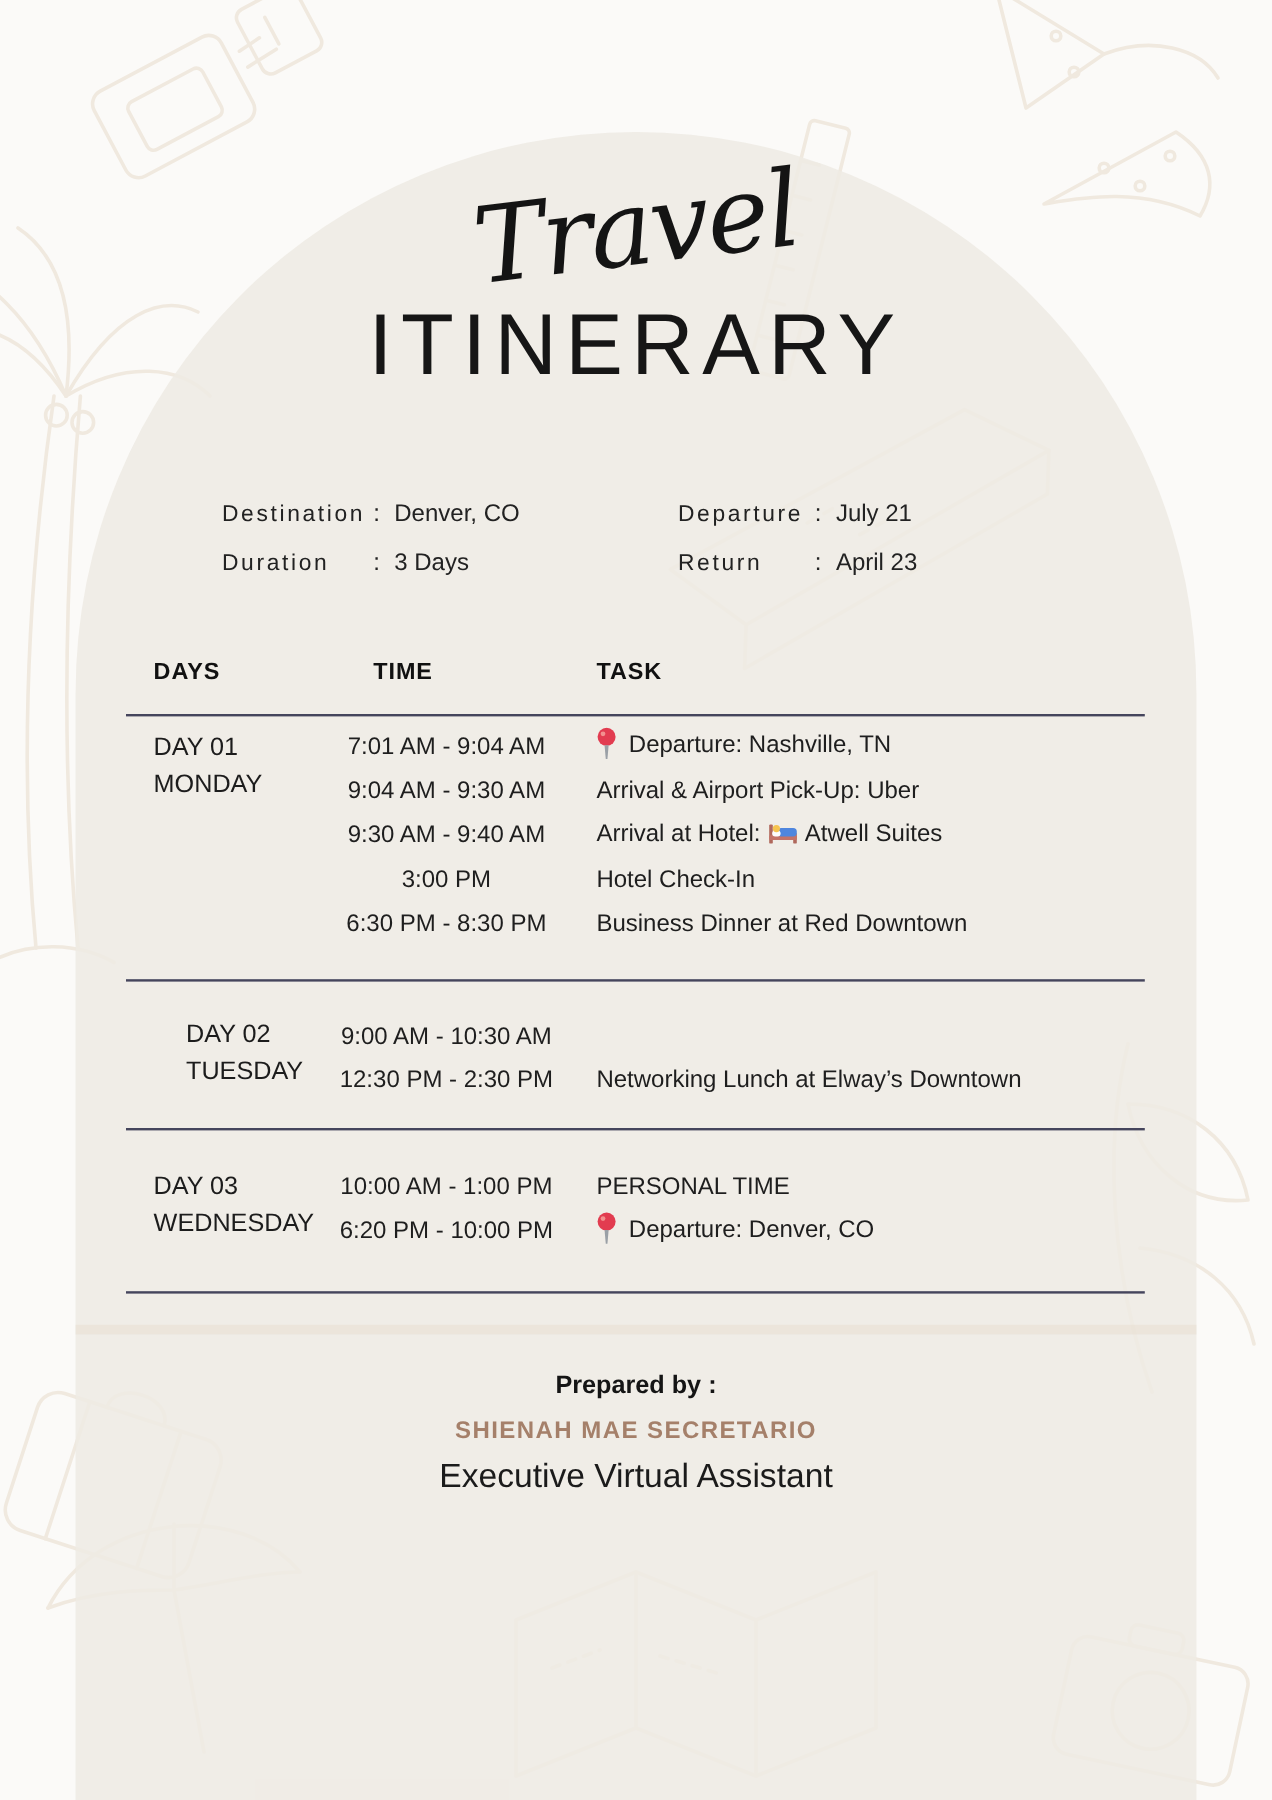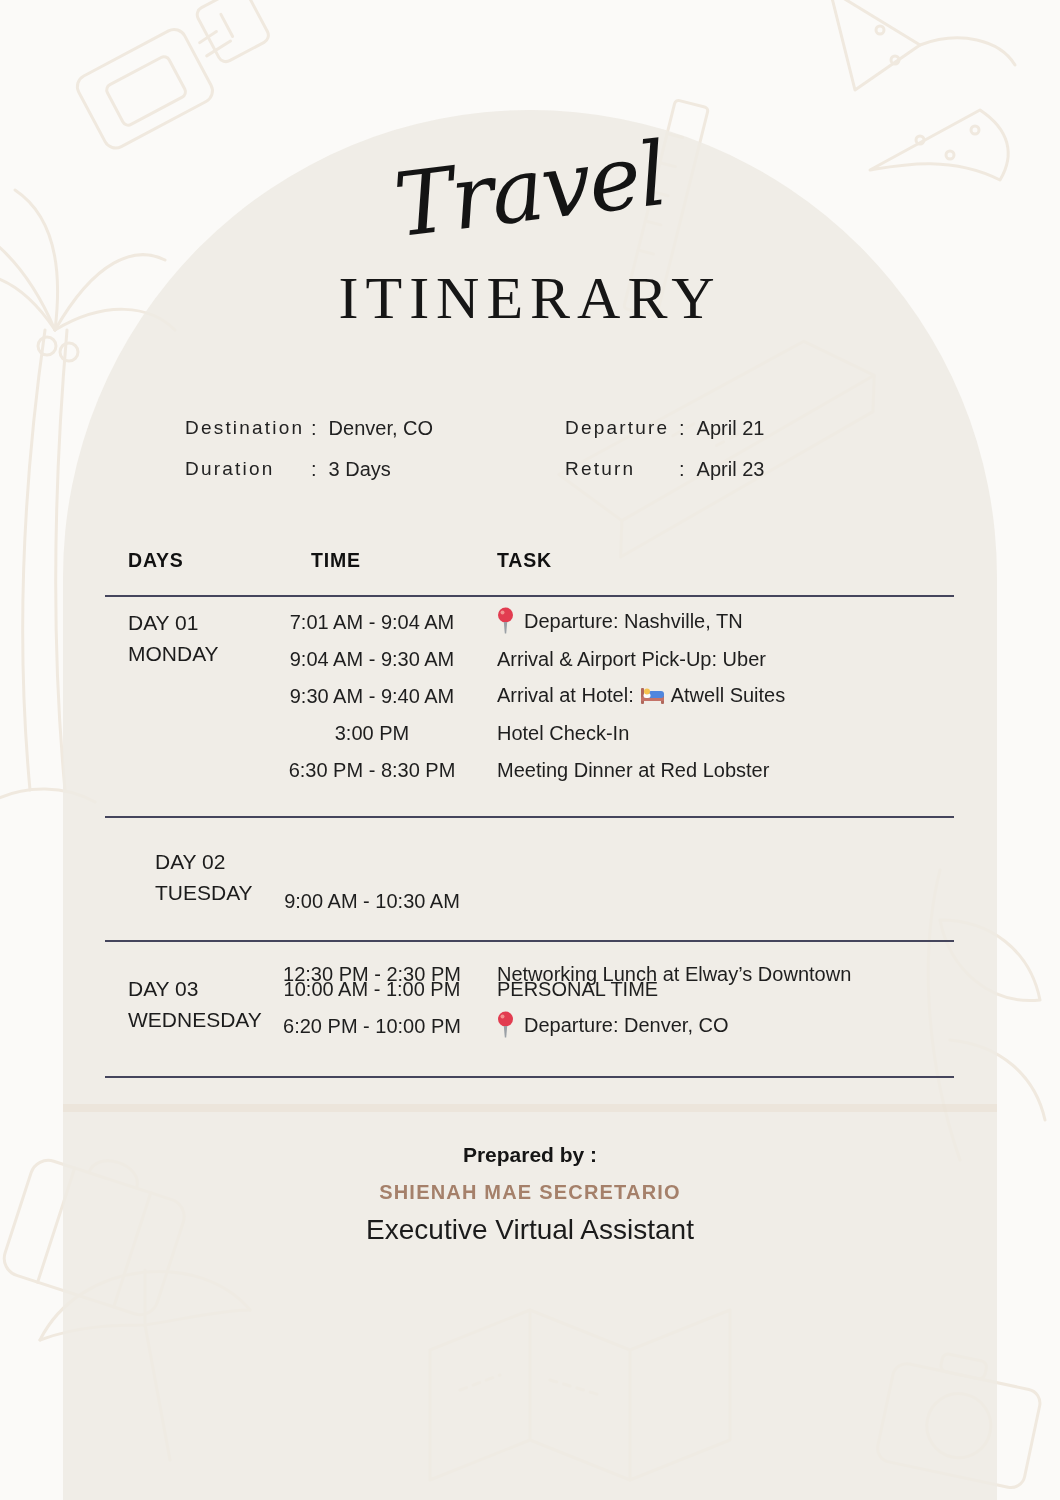--- a/index.html
+++ b/index.html
@@ -28,28 +28,28 @@
   
   .title-script{
     position:absolute;top:146px;left:0;width:100%;
     text-align:center;
     font-family:"DejaVu Serif",serif;font-style:italic;font-weight:400;
     font-size:88px;line-height:1;color:#141414;
     transform:rotate(-7deg);
     letter-spacing:-2px;
   }
   .title-main{
-    position:absolute;top:268px;left:0;width:100%;
+    position:absolute;top:252px;left:0;width:100%;
     text-align:center;
-    font-family:Liberation Serif, serif;font-weight:400;
-    font-size:60px;line-height:1;color:#161616;
+    font-family:Liberation Sans, sans-serif;font-weight:400;
+    font-size:72px;line-height:1;color:#161616;
     letter-spacing:7px;margin-right:-7px;
   }
   
-  .info-row{position:absolute;display:flex;font-size:20px;color:#222;}
+  .info-row{position:absolute;display:flex;font-size:20px;color:#222;align-items:center;}
   .info-label{letter-spacing:2.2px;font-size:19px;}
   .info-colon{margin-left:4px;}
   .info-value{margin-left:12px;}
   .col-left .info-label{width:122px;}
   .col-right .info-label{width:110px;}
   
   .table-wrap{position:absolute;left:105px;top:549px;width:849px;}
   .thead{
     display:grid;grid-template-columns:150px 188px 1fr;
     padding-left:23px;height:46px;align-items:start;
@@ -66,21 +66,21 @@
     position:absolute;left:23px;font-size:21px;line-height:31px;color:#1c1c1c;
   }
   .sec1 .day-label{top:10px;}
   .sec2 .day-label{top:28px;margin-left:27px;}
   .sec3 .day-label{top:31px;}
   .row{
     display:grid;grid-template-columns:150px 188px 1fr;
     padding-left:23px;align-items:center;
   }
   .sec1 .row{height:37px;}
-  .sec2 .row{height:36px;margin-top:37px;}
+  .sec2 .row{height:36px;}
   .sec3 .row{height:37px;}
   .cell-time{text-align:center;font-size:20px;white-space:nowrap;}
   .cell-task{padding-left:31px;font-size:20px;white-space:nowrap;}
   .icon-inline{display:inline-block;vertical-align:-6px;margin-right:10px;}
   .icon-bed{display:inline-block;vertical-align:-3px;margin:0 6px;}
   
   .footer-line{position:absolute;left:0;width:100%;text-align:center;}
   .prepared{top:1143px;font-weight:bold;font-size:21px;color:#151515;}
   .prep-name{top:1181px;font-weight:bold;font-size:20px;letter-spacing:1.2px;color:#a5806a;}
   .prep-role{top:1214px;font-size:28px;color:#1b1b1b;}
@@ -197,21 +197,21 @@
     <span class="info-value">Denver, CO</span>
   </div>
   <div class="info-row col-left" style="left:185px;top:458px;">
     <span class="info-label">Duration</span>
     <span class="info-colon">:</span>
     <span class="info-value">3 Days</span>
   </div>
   <div class="info-row col-right" style="left:565px;top:417px;">
     <span class="info-label">Departure</span>
     <span class="info-colon">:</span>
-    <span class="info-value">April 21</span>
+    <span class="info-value">July 21</span>
   </div>
   <div class="info-row col-right" style="left:565px;top:458px;">
     <span class="info-label">Return</span>
     <span class="info-colon">:</span>
     <span class="info-value">April 23</span>
   </div>
 
   <div class="table-wrap">
     <div class="thead">
       <div class="h-days">DAYS</div>
@@ -256,21 +256,21 @@
         </div>
       </div>
       <div class="row">
         <div></div>
         <div class="cell-time">3:00 PM</div>
         <div class="cell-task">Hotel Check-In</div>
       </div>
       <div class="row">
         <div></div>
         <div class="cell-time">6:30 PM - 8:30 PM</div>
-        <div class="cell-task">Meeting Dinner at Red Lobster</div>
+        <div class="cell-task">Business Dinner at Red Downtown</div>
       </div>
     </div>
     <div class="hr"></div>
 
     <div class="sec sec2">
       <div class="day-label">
         <div>DAY 02</div>
         <div>TUESDAY</div>
       </div>
       <div class="row">

